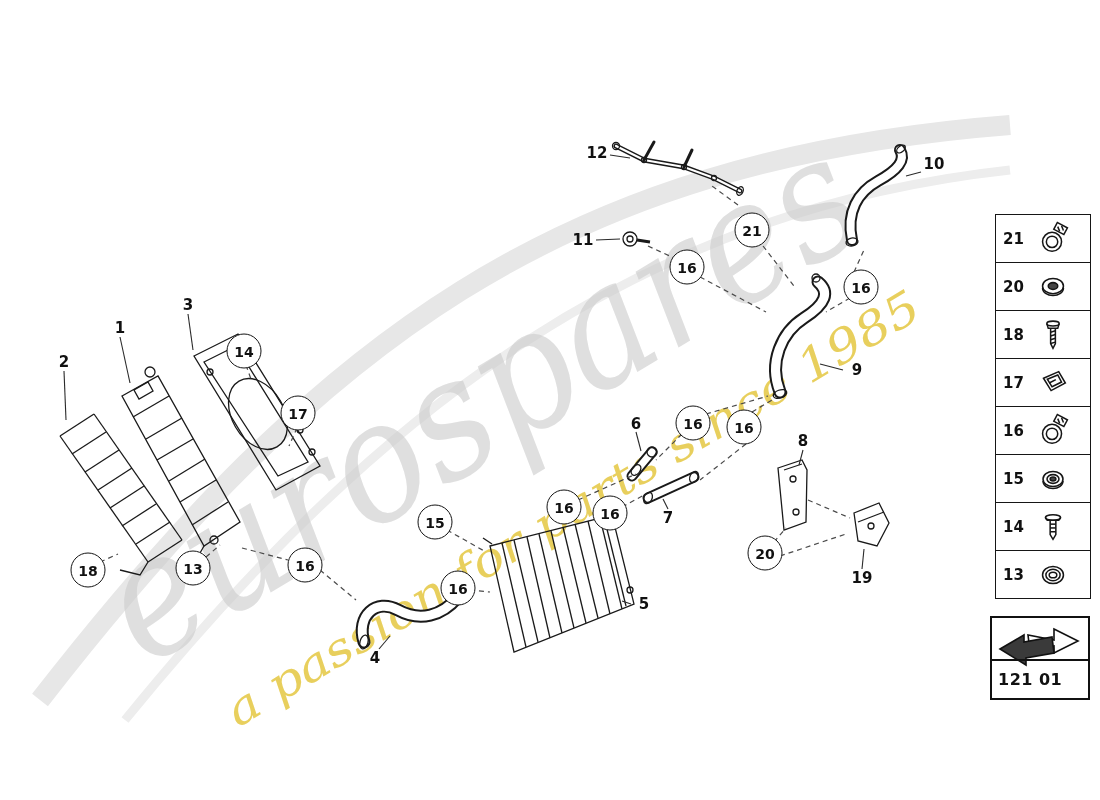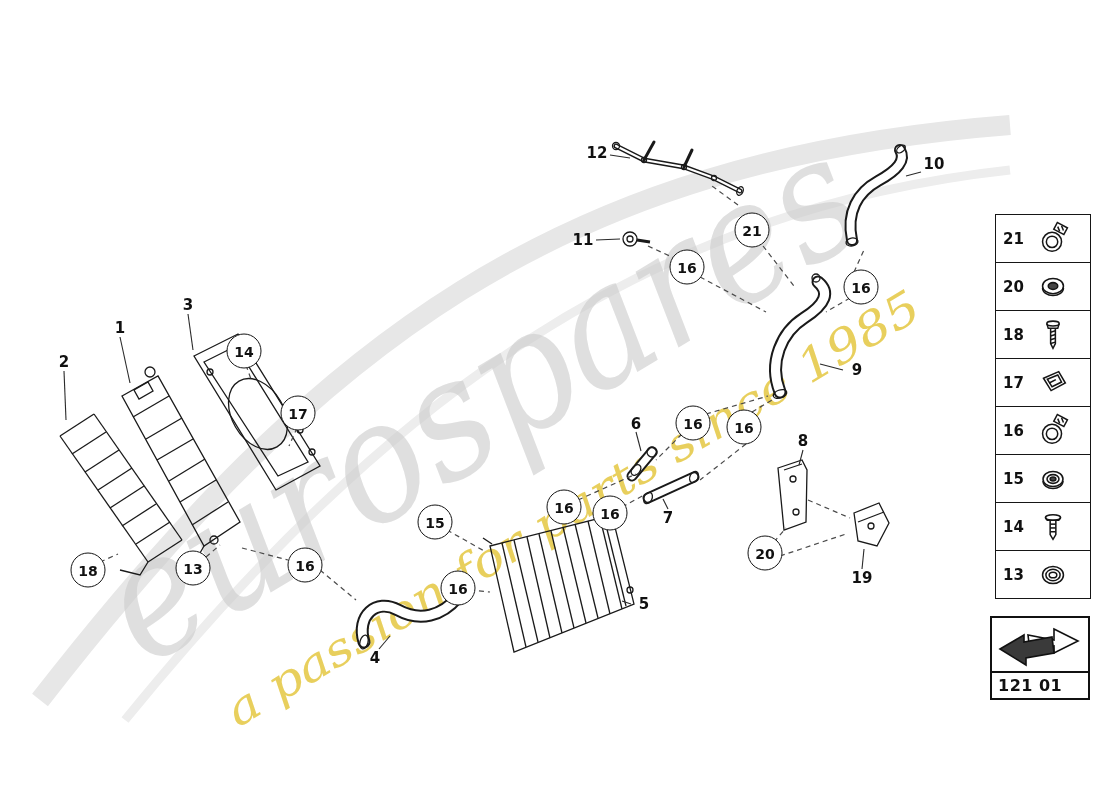--- a/index.html
+++ b/index.html
@@ -25,21 +25,21 @@
   .sb-row:first-child{border-top:none;}
   .sb-num{width:28px;padding-left:7px;font-weight:bold;font-size:15px;}
   .sb-icon{width:38px;height:38px;margin-left:3px;stroke:#161616;fill:none;stroke-width:1.6;}
   #part-code-box{
     position:absolute;left:990px;top:616px;width:100px;height:84px;z-index:3;
     border:2px solid #111;background:#fff;box-sizing:border-box;cursor:pointer;
   }
   .pc-icon{display:block;margin:5px auto 0;}
   .pc-label{
     position:absolute;bottom:0;left:0;right:0;border-top:2px solid #111;
-    font-weight:bold;font-size:16px;padding:3px 6px;letter-spacing:.5px;
+    font-weight:bold;font-size:16px;padding:9px 6px;letter-spacing:.5px;
   }
   .dash{stroke:#4a4a4a;stroke-width:1.2;stroke-dasharray:5 4;fill:none;}
   .lead{stroke:#2a2a2a;stroke-width:1.1;fill:none;}
   .art{stroke:#1a1a1a;stroke-width:1.3;fill:none;}
   .tube-o{stroke:#1a1a1a;fill:none;stroke-linecap:round;}
   .tube-i{stroke:#ffffff;fill:none;stroke-linecap:round;}
 </style>
 </head>
 <body>
 

